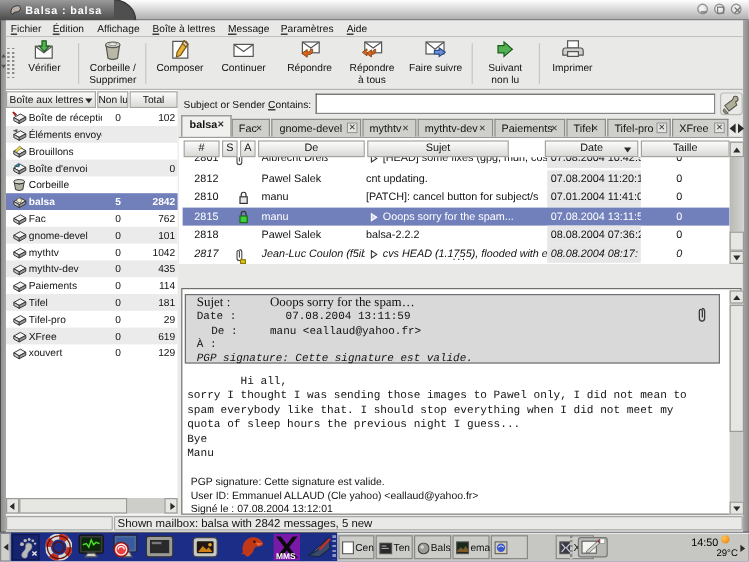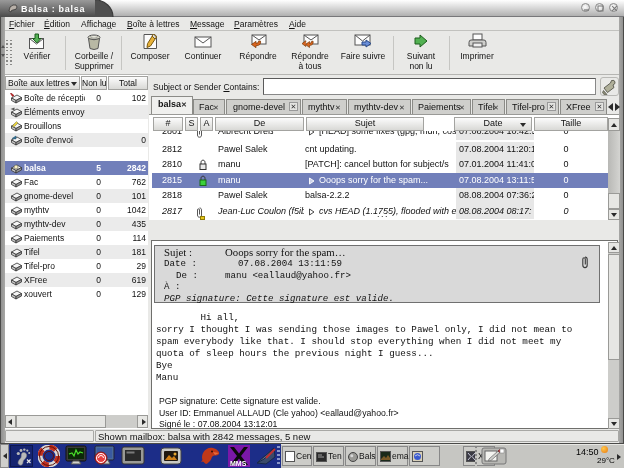--- a/index.html
+++ b/index.html
@@ -256,20 +256,29 @@
     <div class="trow g" style="top:57.5px;">
         <svg style="position:absolute;left:5px;top:2px;" width="13" height="11">
           <path d="M1.5 5 L7 2 L11.5 4.5 L6 7.5 z" fill="#f4f4f4" stroke="#333" stroke-width="0.8"></path>
           <path d="M1.5 5 L6 7.5 L6 10 L1.5 7.5 z" fill="#c9c9c9" stroke="#333" stroke-width="0.8"></path>
           <path d="M6 7.5 L11.5 4.5 L11.5 7 L6 10 z" fill="#9a9a9a" stroke="#333" stroke-width="0.8"></path>
           <path d="M2 3.5 l4 -2.5 0 3z" fill="#3a7a9a" stroke="#1a4a6a" stroke-width="0.5"></path>
         </svg>
         <span class="nm">Boîte d'envoi</span>
         <span class="nl"></span>
         <span class="tt">0</span>
+      </div>
+    <div class="trow" style="top:71.5px;">
+        <svg style="position:absolute;left:5px;top:2px;" width="13" height="11">
+          <ellipse cx="6" cy="2.5" rx="4.5" ry="1.8" fill="#d8d8c8" stroke="#333" stroke-width="0.8"></ellipse>
+          <path d="M2 3.5 L3 9 Q6 10.7 9 9 L10 3.5 Q6 5.5 2 3.5 z" fill="#b0b0a0" stroke="#333" stroke-width="0.8"></path>
+        </svg>
+        <span class="nm">Corbeille</span>
+        <span class="nl"></span>
+        <span class="tt"></span>
       </div>
     <div class="trow sel" style="top:85.5px;">
         <svg style="position:absolute;left:5px;top:2px;" width="13" height="11">
           <path d="M1.5 5 L7 2 L11.5 4.5 L6 7.5 z" fill="#f4f4f4" stroke="#333" stroke-width="0.8"></path>
           <path d="M1.5 5 L6 7.5 L6 10 L1.5 7.5 z" fill="#c9c9c9" stroke="#333" stroke-width="0.8"></path>
           <path d="M6 7.5 L11.5 4.5 L11.5 7 L6 10 z" fill="#9a9a9a" stroke="#333" stroke-width="0.8"></path>
           <circle cx="6" cy="4" r="2" fill="#f8f0c0" stroke="#555" stroke-width="0.6"></circle>
         </svg>
         <span class="nm">balsa</span>
         <span class="nl">5</span>

